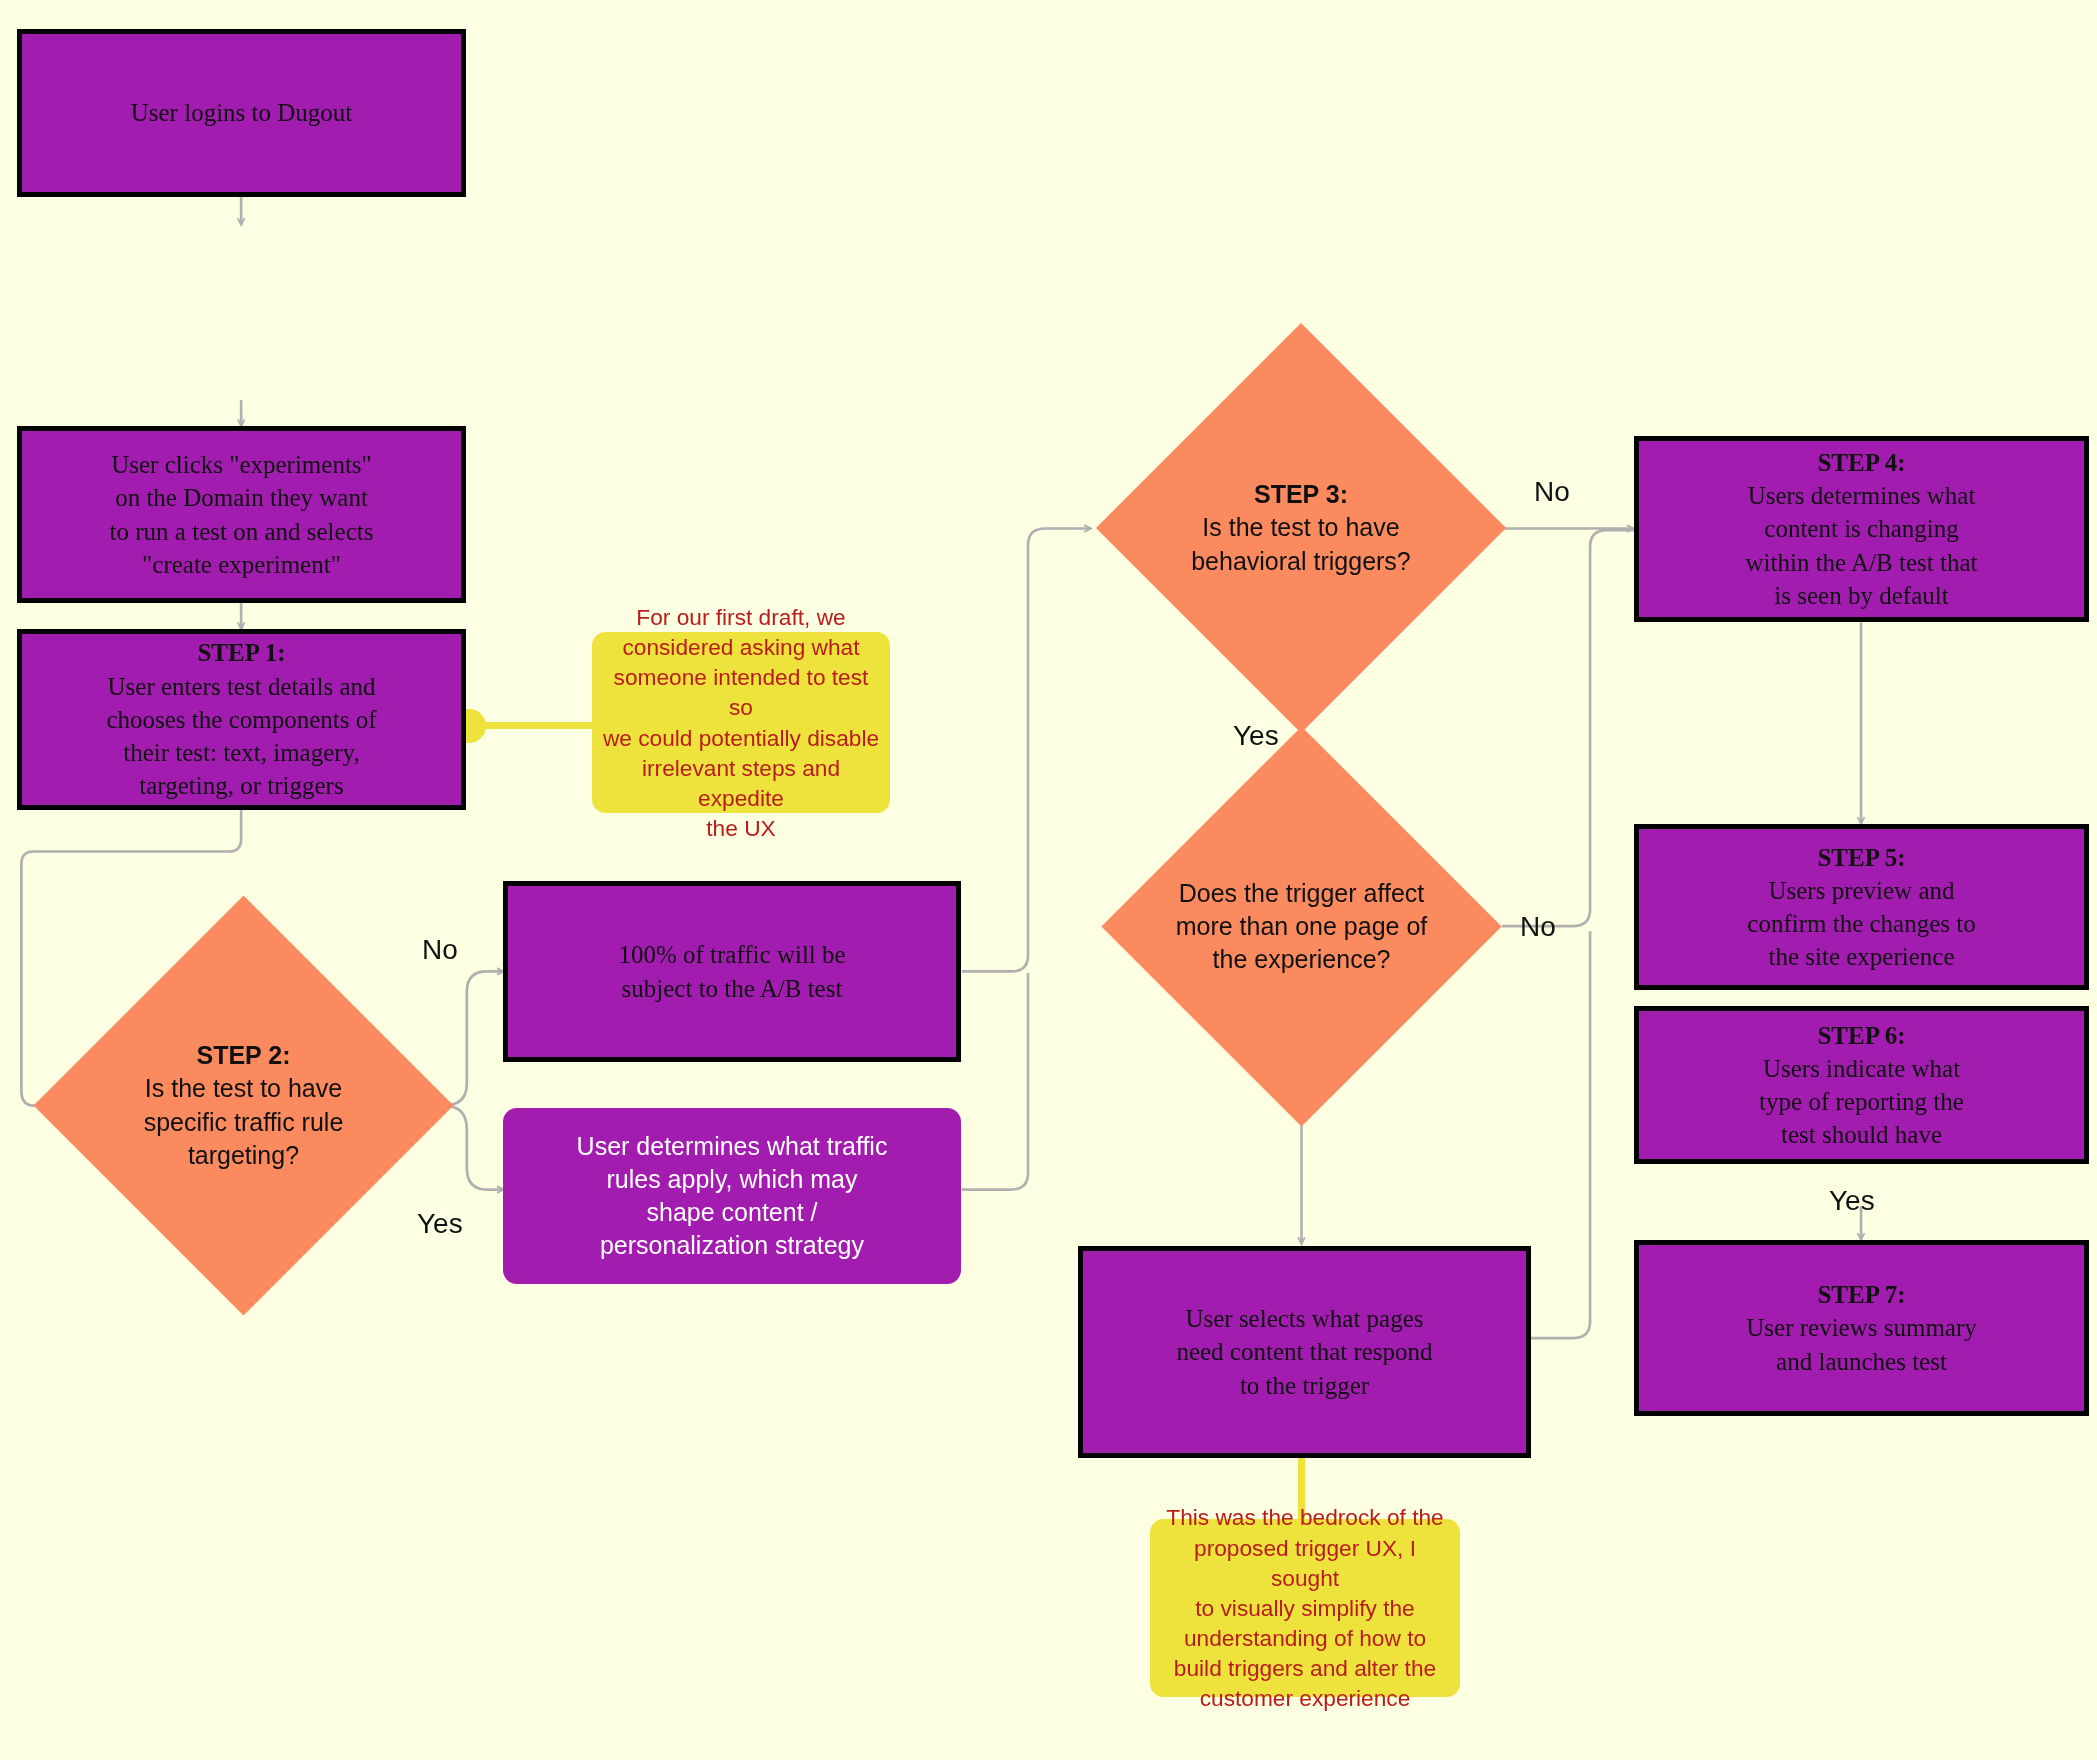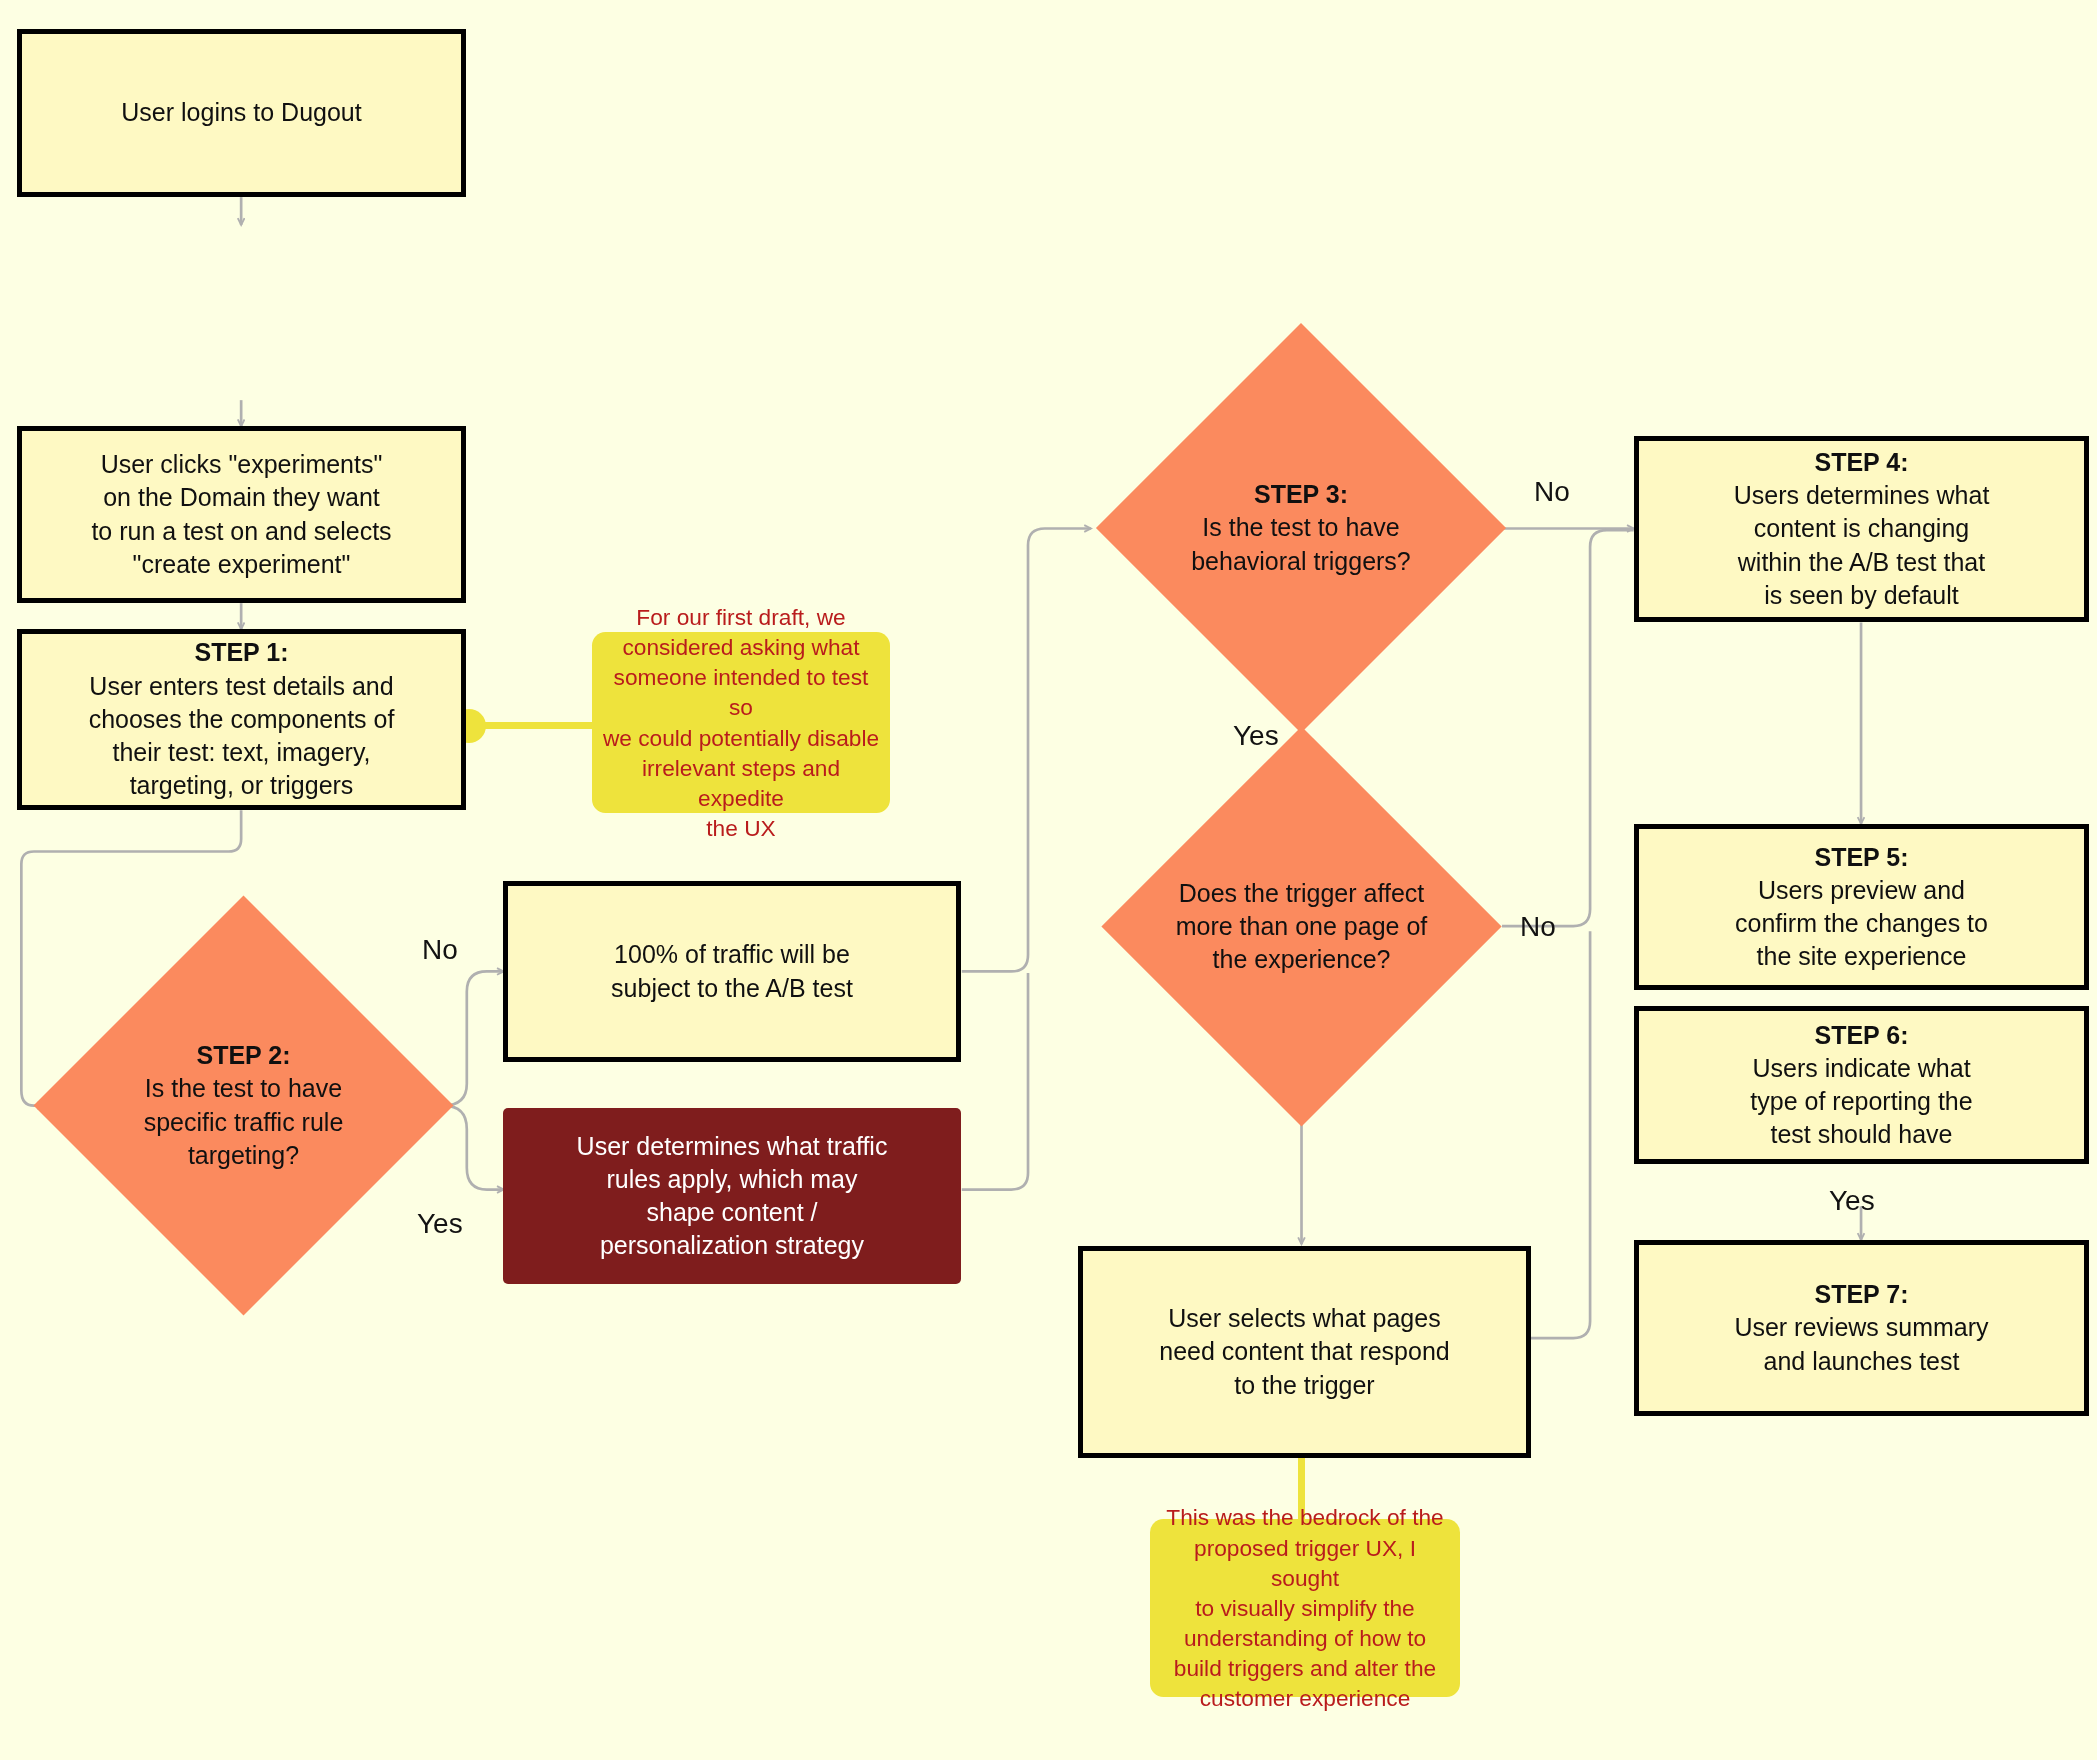--- a/index.html
+++ b/index.html
@@ -30,30 +30,31 @@
     justify-content: center;
     text-align: center;
   }
   .node .txt {
     line-height: 1.33;
     white-space: pre-line;
     padding: 0 8.4px;
   }
   
   .box {
-    background: #fef9c3;
+    background: #a21caf;
     border: 5.9px solid #000000;
     color: #101010;
     font-size: 25px;
+    font-family: Liberation Serif, serif;
   }
   
   .box-dark {
-    background: #7f1d1d;
+    background: #a21caf;
     border: none;
-    border-radius: 5px;
+    border-radius: 14px;
     color: #ffffff;
     font-size: 25px;
   }
   
   .note {
     background: #eee33c;
     border: none;
     border-radius: 13.4px;
     color: #b91c1c;
     font-size: 22.7px;

